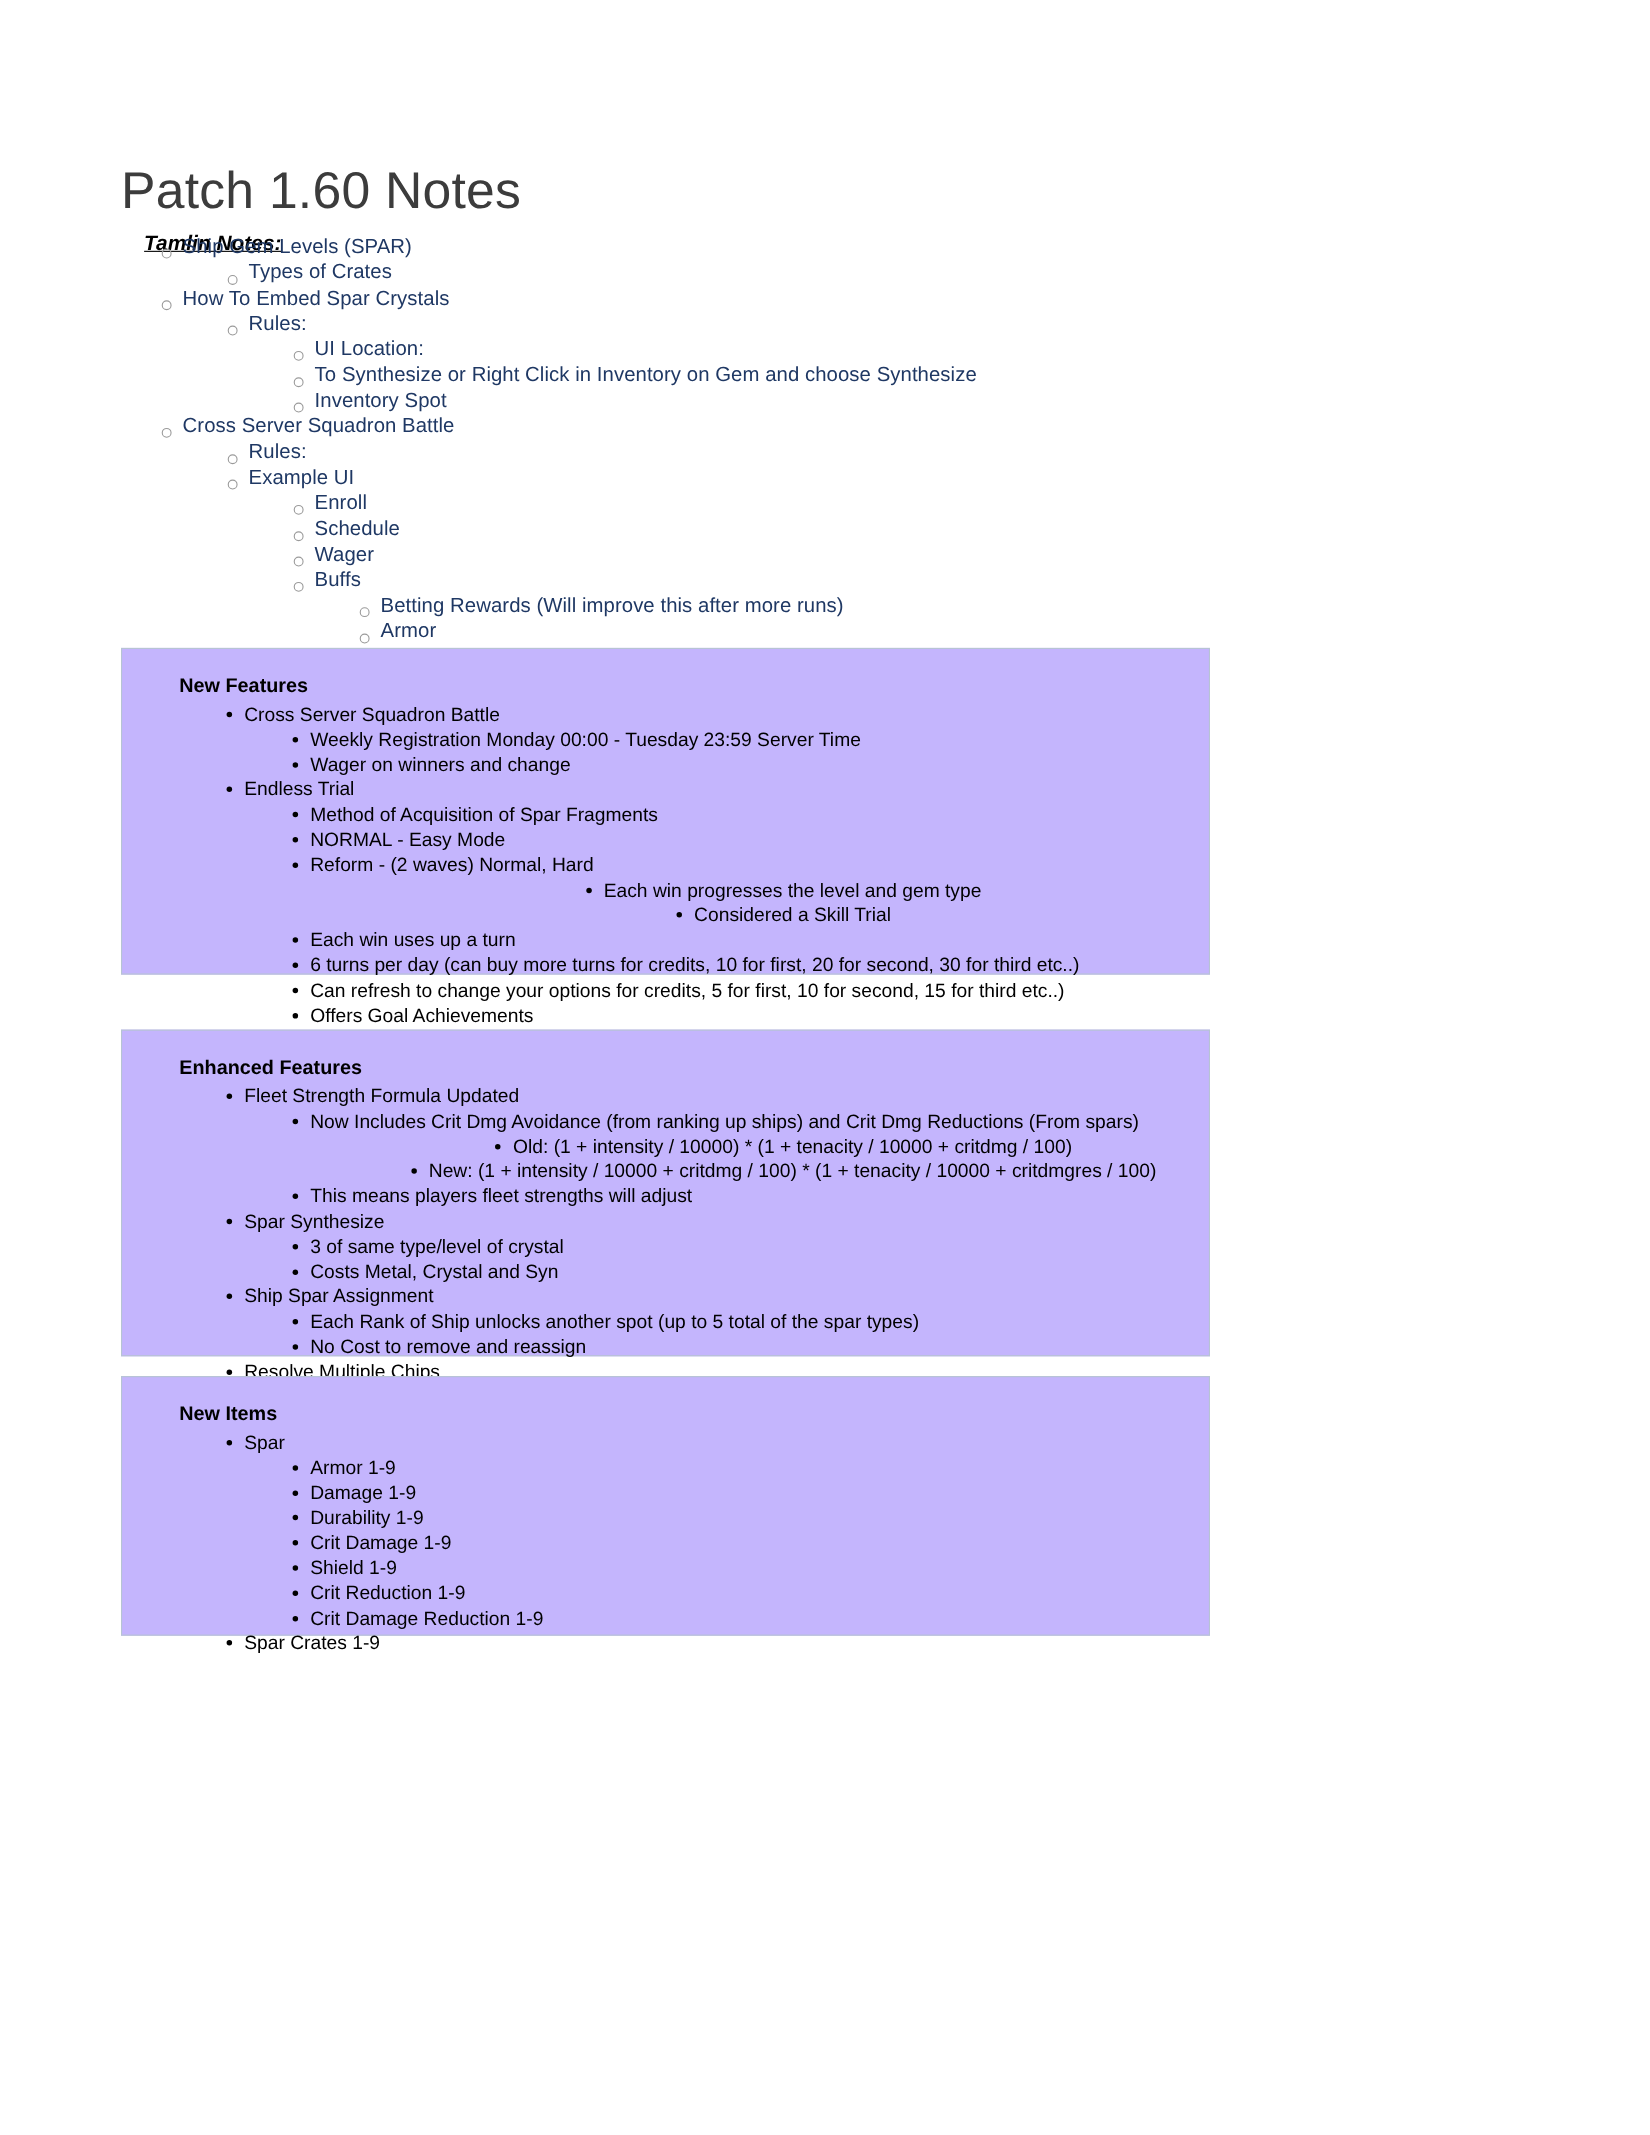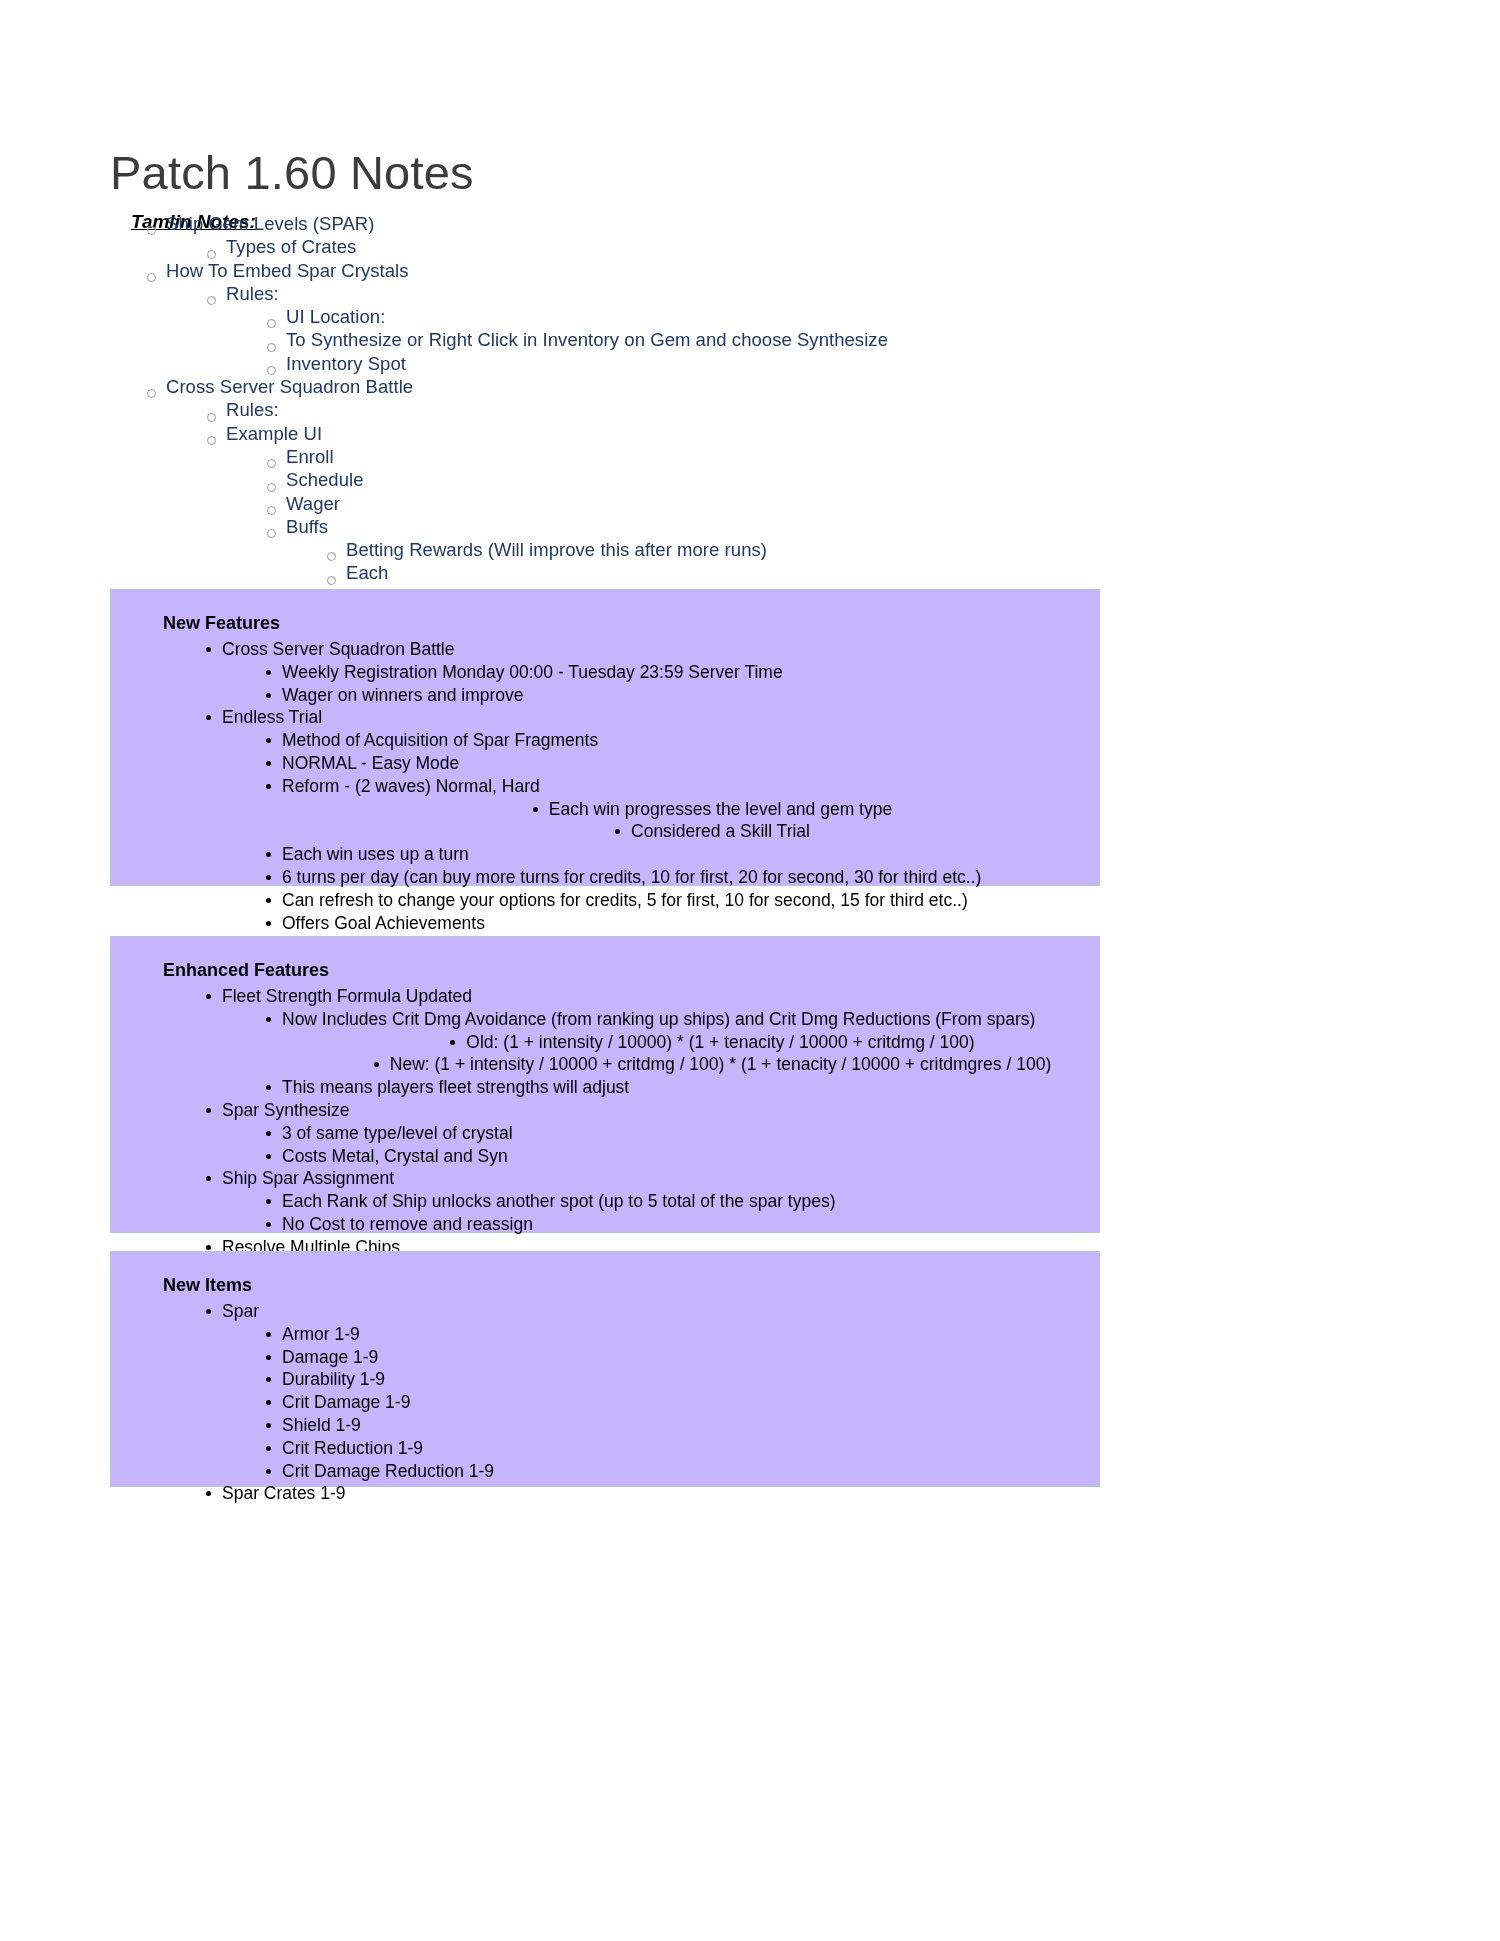--- a/index.html
+++ b/index.html
@@ -192,21 +192,21 @@
       <div class="toc-item toc-l3">
         <span class="toc-bullet"></span>
         <span class="toc-label">Buffs</span>
       </div>
       <div class="toc-item toc-l4">
         <span class="toc-bullet"></span>
         <span class="toc-label">Betting Rewards (Will improve this after more runs)</span>
       </div>
       <div class="toc-item toc-l4">
         <span class="toc-bullet"></span>
-        <span class="toc-label">Each</span>
+        <span class="toc-label">Armor</span>
       </div>
       <div class="toc-item toc-l1">
         <span class="toc-bullet"></span>
         <span class="toc-label">Endless Trial</span>
       </div>
       <div class="toc-item toc-l2">
         <span class="toc-bullet"></span>
         <span class="toc-label">Rules:</span>
       </div>
       <div class="toc-item toc-l2">
@@ -226,21 +226,21 @@
           <div class="b-item b-l1">
             <span class="b-bullet"></span>
             <span class="b-label">Cross Server Squadron Battle</span>
           </div>
           <div class="b-item b-l2">
             <span class="b-bullet"></span>
             <span class="b-label">Weekly Registration Monday 00:00 - Tuesday 23:59 Server Time</span>
           </div>
           <div class="b-item b-l2">
             <span class="b-bullet"></span>
-            <span class="b-label">Wager on winners and improve</span>
+            <span class="b-label">Wager on winners and change</span>
           </div>
           <div class="b-item b-l1">
             <span class="b-bullet"></span>
             <span class="b-label">Endless Trial</span>
           </div>
           <div class="b-item b-l2">
             <span class="b-bullet"></span>
             <span class="b-label">Method of Acquisition of Spar Fragments</span>
           </div>
           <div class="b-item b-l2">

